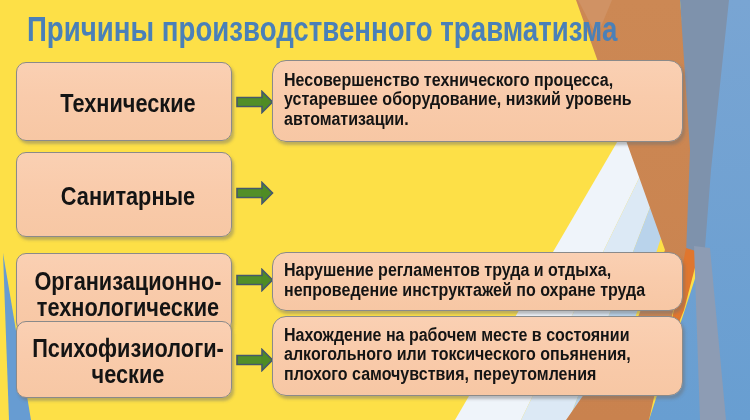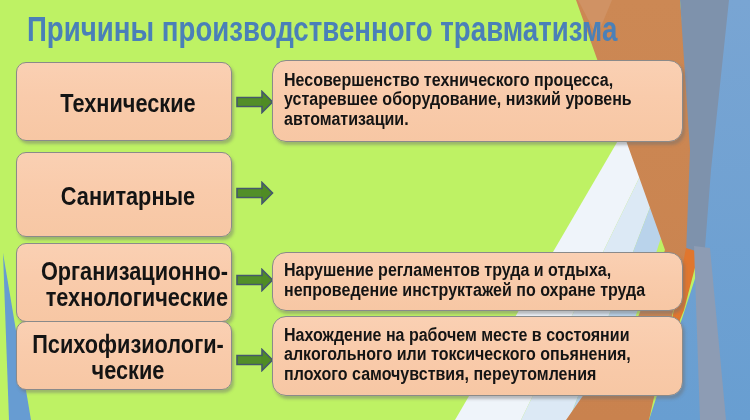--- a/index.html
+++ b/index.html
@@ -1,41 +1,41 @@
 <!DOCTYPE html>
 <html lang="ru"><head>
 <meta charset="utf-8">
 <title>Slide</title>
 <style>
   html,body{margin:0;padding:0;}
   body{width:750px;height:420px;overflow:hidden;background:#fff;
        font-family:"Liberation Sans", sans-serif;}
-  .slide{position:relative;width:750px;height:420px;overflow:hidden;background:#bef264;}
+  .slide{position:relative;width:750px;height:420px;overflow:hidden;background:#fde047;}
   .bg{position:absolute;left:0;top:0;width:750px;height:420px;z-index:0;}
   .title{position:absolute;left:27px;top:9px;z-index:3;margin:0;
          font-size:35px;font-weight:700;color:#4a80b8;white-space:nowrap;
          transform:scaleX(0.79);transform-origin:0 0;}
   .box{position:absolute;z-index:2;background:linear-gradient(180deg,#fad0b3 0%,#f9cbab 45%,#f7c7a4 100%);border:1.4px solid #8a8a8a;
        box-sizing:border-box;color:#141414;
        box-shadow:2px 3px 3px rgba(110,110,110,0.45);
        display:flex;align-items:center;}
   .label-box{left:16px;width:216px;border-radius:10px;justify-content:center;
              text-align:center;font-weight:700;padding-left:7px;}
   .label-box span{display:block;width:244px;flex:none;font-size:26.5px;line-height:25.5px;
              transform:scaleX(0.82) translateY(1.5px);transform-origin:50% 50%;}
   .desc-box{left:272px;width:411px;border-radius:14px;font-weight:700;
             padding:3px 0 3px 11px;text-align:left;}
   .desc-box span{display:block;width:437px;flex:none;font-size:18px;line-height:19.3px;
             transform:scaleX(0.89) translateY(-1.5px);transform-origin:0 50%;}
   .arrow{position:absolute;left:236px;width:38px;height:24px;z-index:2;}
   
   .l1{top:62px;height:79px;}  .r1{top:60px;height:82px;}  .a1{top:90px;}
   .l2{top:152px;height:85px;} .r2{top:149px;height:88px;} .a2{top:181px;}
-  .l3{top:243px;height:79px;text-align:right;} .r3{top:252px;height:59px;} .a3{top:268px;}
-  .l4{top:321px;height:69px;} .r4{top:316px;height:80px;} .a4{top:348px;}
+  .l3{top:253px;height:79px;} .r3{top:252px;height:59px;} .a3{top:268px;}
+  .l4{top:321px;height:77px;} .r4{top:316px;height:80px;} .a4{top:348px;}
 </style>
 </head>
 <body>
 
 <div class="slide">
 
   <svg class="bg" viewBox="0 0 750 420" preserveAspectRatio="none" aria-hidden="true">
     <defs>
       <linearGradient id="gblue" x1="0" y1="0" x2="0" y2="1">
         <stop offset="0" stop-color="#79a5d3"></stop>

